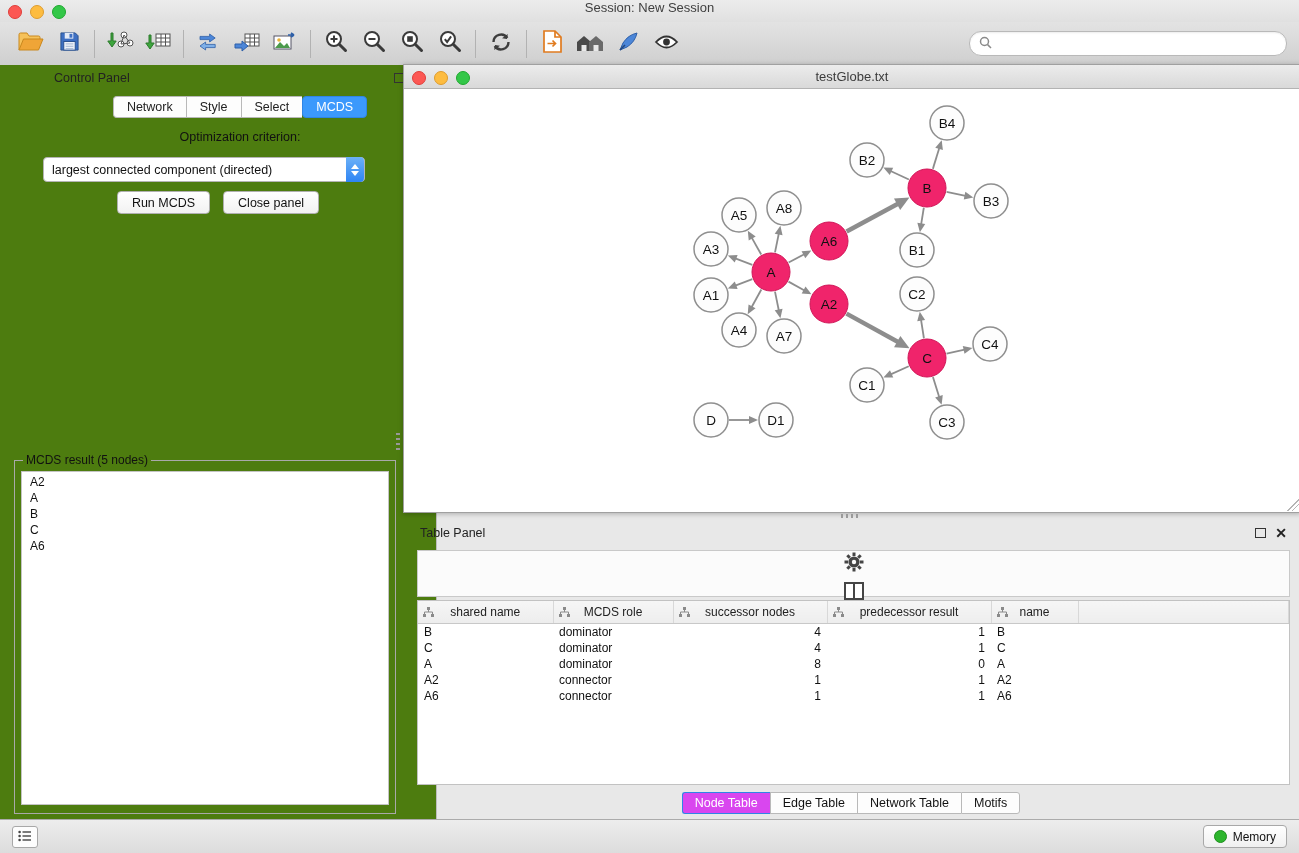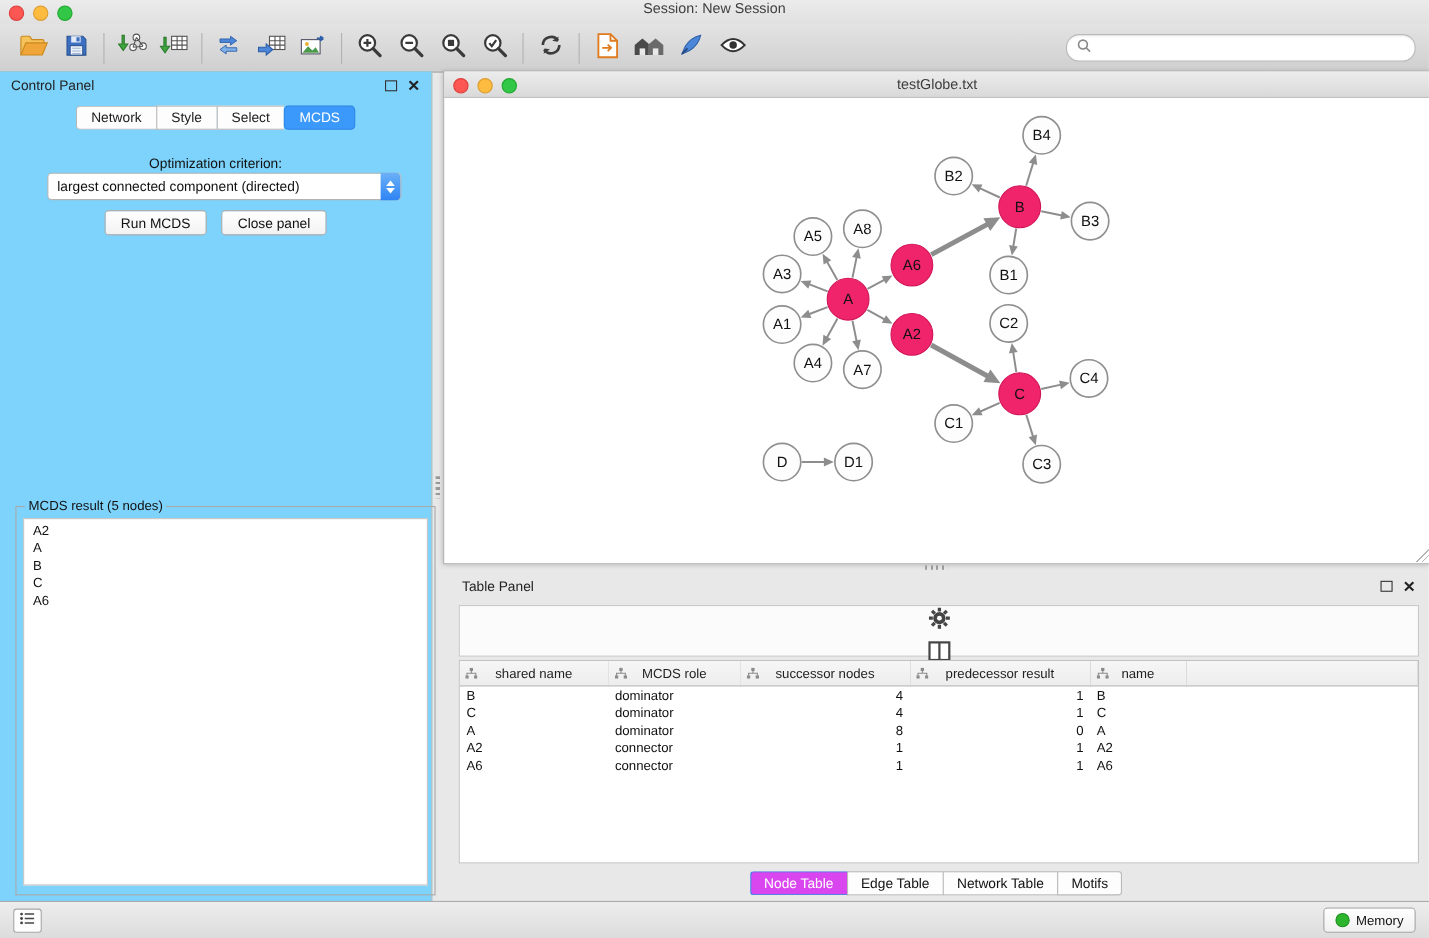--- a/index.html
+++ b/index.html
@@ -16,31 +16,31 @@
   .tl.green{background:#33c748;border:1px solid #1fa82f;}
 
   
   .toolbar{position:absolute;top:22px;left:0;right:0;height:43px;background:linear-gradient(#e3e3e3,#cfcfcf);border-bottom:1px solid #9d9d9d;display:flex;align-items:center;padding:0 12px;}
   .tb-btn{width:38px;height:34px;display:flex;align-items:center;justify-content:center;cursor:default;}
   .tb-sep{width:1px;height:28px;background:#b2b2b2;margin:0 6px;}
   .search-wrap{margin-left:auto;width:298px;height:23px;background:#fff;border:1px solid #b9b9b9;border-radius:12px;display:flex;align-items:center;padding:0 9px;box-shadow:inset 0 1px 2px rgba(0,0,0,.08);}
   .search-wrap input{border:none;outline:none;flex:1;font-size:12px;background:transparent;margin-left:5px;font-family:"Liberation Sans",sans-serif;}
 
   
-  .control-panel{position:absolute;top:65px;left:0;width:392px;bottom:33px;background:#7dd3fc;border-right:1px solid #bdbdbd;}
+  .control-panel{position:absolute;top:65px;left:0;width:392px;bottom:33px;background:#4d7c0f;border-right:1px solid #bdbdbd;padding-left:44px;}
   .panel-header{height:25px;display:flex;align-items:center;padding:0 10px;font-size:12.5px;color:#222;}
   .panel-header .ph-icons{margin-left:auto;display:flex;gap:9px;align-items:center;}
   .float-icon{width:9px;height:8px;border:1.5px solid #333;display:inline-block;}
   .close-icon{font-size:14px;font-weight:bold;color:#222;line-height:10px;}
   .cp-tabs{display:flex;justify-content:center;margin-top:6px;}
   .cp-tab{font-size:12.5px;color:#222;background:#fdfdfd;border:1px solid #b9b9b9;border-right:none;padding:3px 13px;cursor:default;}
   .cp-tab:first-child{border-radius:4px 0 0 4px;}
   .cp-tab:last-child{border-right:1px solid #b9b9b9;border-radius:0 4px 4px 0;}
   .cp-tab.active{background:#3b99fc;color:#fff;border-color:#2f85e6;border-radius:4px;}
-  .opt-label{text-align:center;font-size:12.5px;color:#111;margin-top:24px;}
+  .opt-label{text-align:center;font-size:12.5px;color:#111;margin-top:12px;}
   .dropdown{position:absolute;left:43px;top:92px;width:312px;height:23px;background:#fff;border:1px solid #b4b4b4;border-radius:4px;display:flex;align-items:center;font-size:12.5px;color:#111;padding-left:8px;cursor:default;}
   .dd-stepper{position:absolute;right:0;top:-1px;bottom:-1px;width:18px;background:linear-gradient(#6cb1f7,#2e84f4);border-radius:0 4px 4px 0;display:flex;flex-direction:column;align-items:center;justify-content:center;gap:2px;}
   .dd-stepper .up{width:0;height:0;border-left:4px solid transparent;border-right:4px solid transparent;border-bottom:5px solid #fff;}
   .dd-stepper .down{width:0;height:0;border-left:4px solid transparent;border-right:4px solid transparent;border-top:5px solid #fff;}
   .btn-row{position:absolute;top:126px;left:0;right:0;display:flex;justify-content:center;gap:13px;}
   .mac-btn{height:23px;background:linear-gradient(#ffffff,#f2f2f2);border:1px solid #b0b0b0;border-radius:4px;font-size:12.5px;color:#111;padding:0 14px;font-family:"Liberation Sans",sans-serif;}
   .result-box{position:absolute;left:14px;top:388px;width:368px;height:347px;border:1px solid #a9a9a9;margin:0;padding:4px 6px 8px 6px;}
   .result-box legend{font-size:12px;color:#111;padding:0 3px;margin-left:2px;}
   .result-list{width:100%;height:100%;background:#fff;border:1px solid #c4c4c4;overflow:hidden;padding:2px 0;box-sizing:border-box;}
   .result-item{font-size:12px;color:#111;padding:1px 8px;line-height:14px;}

